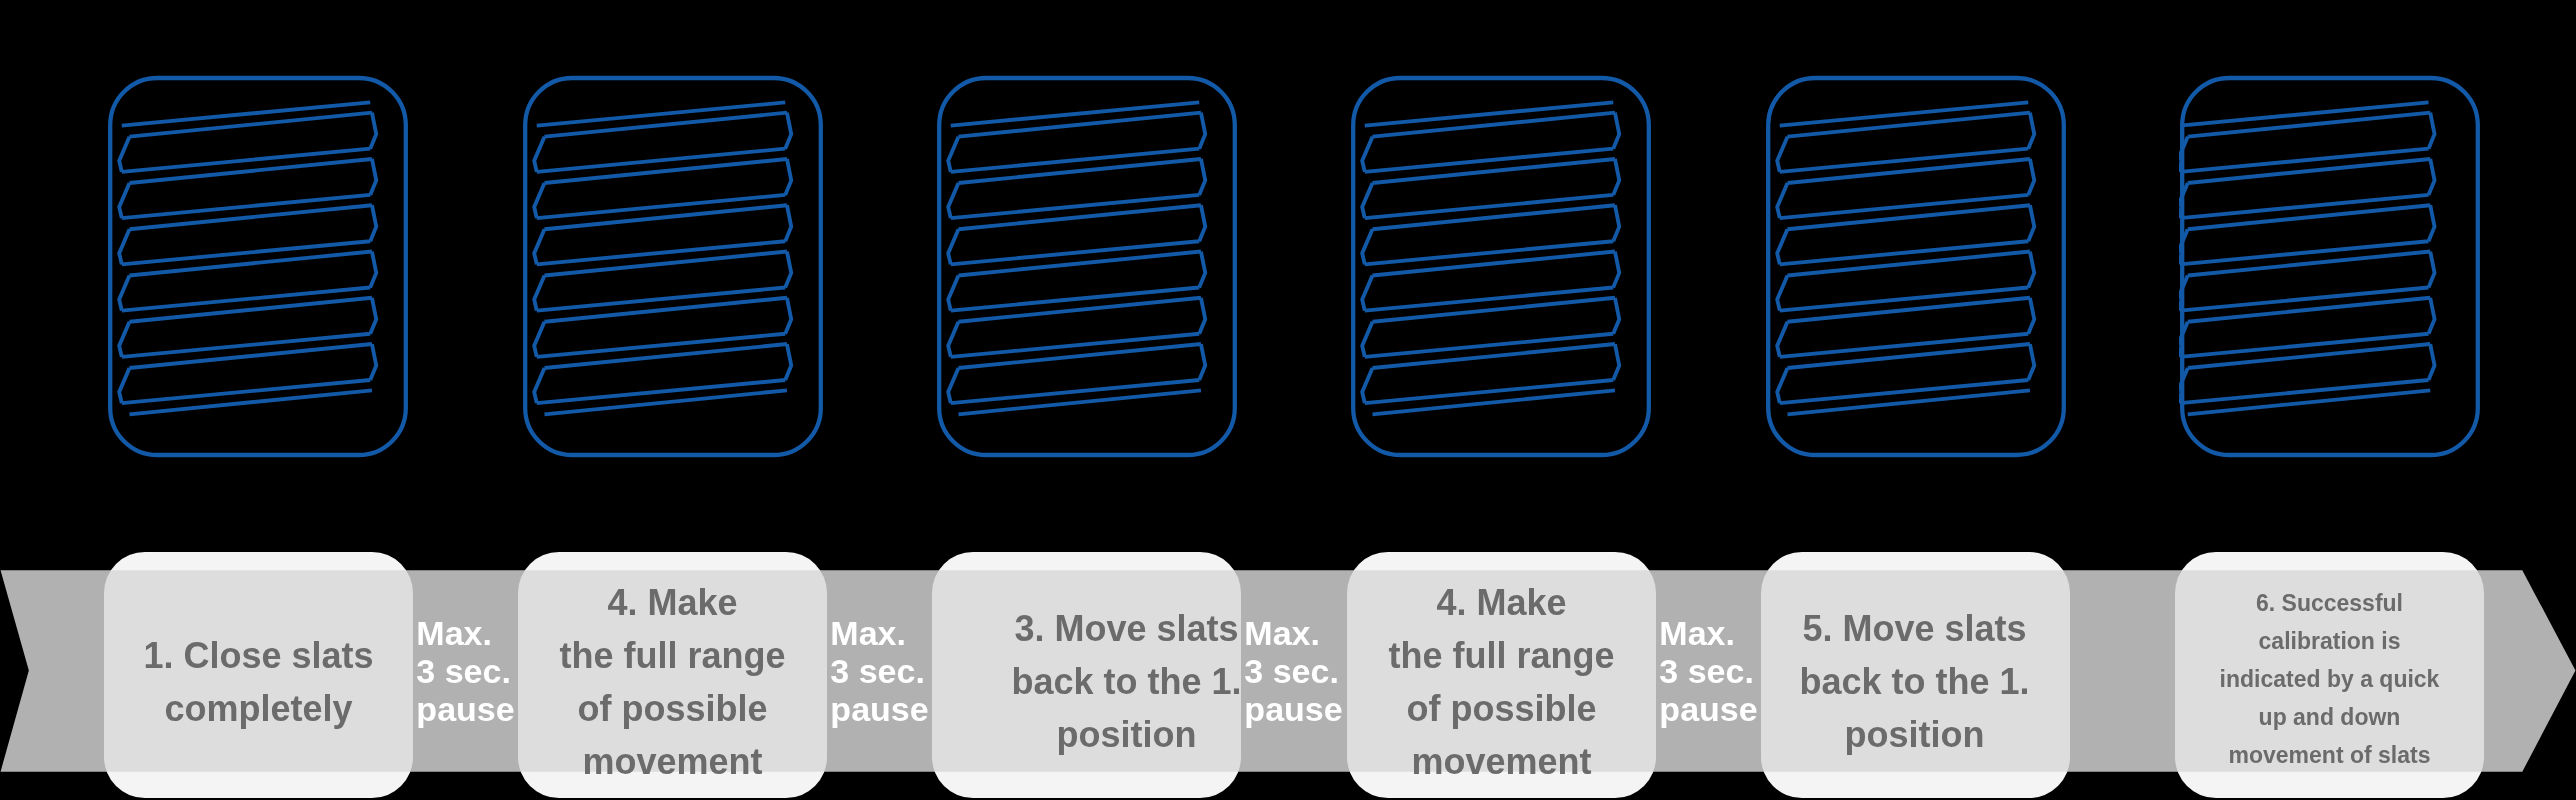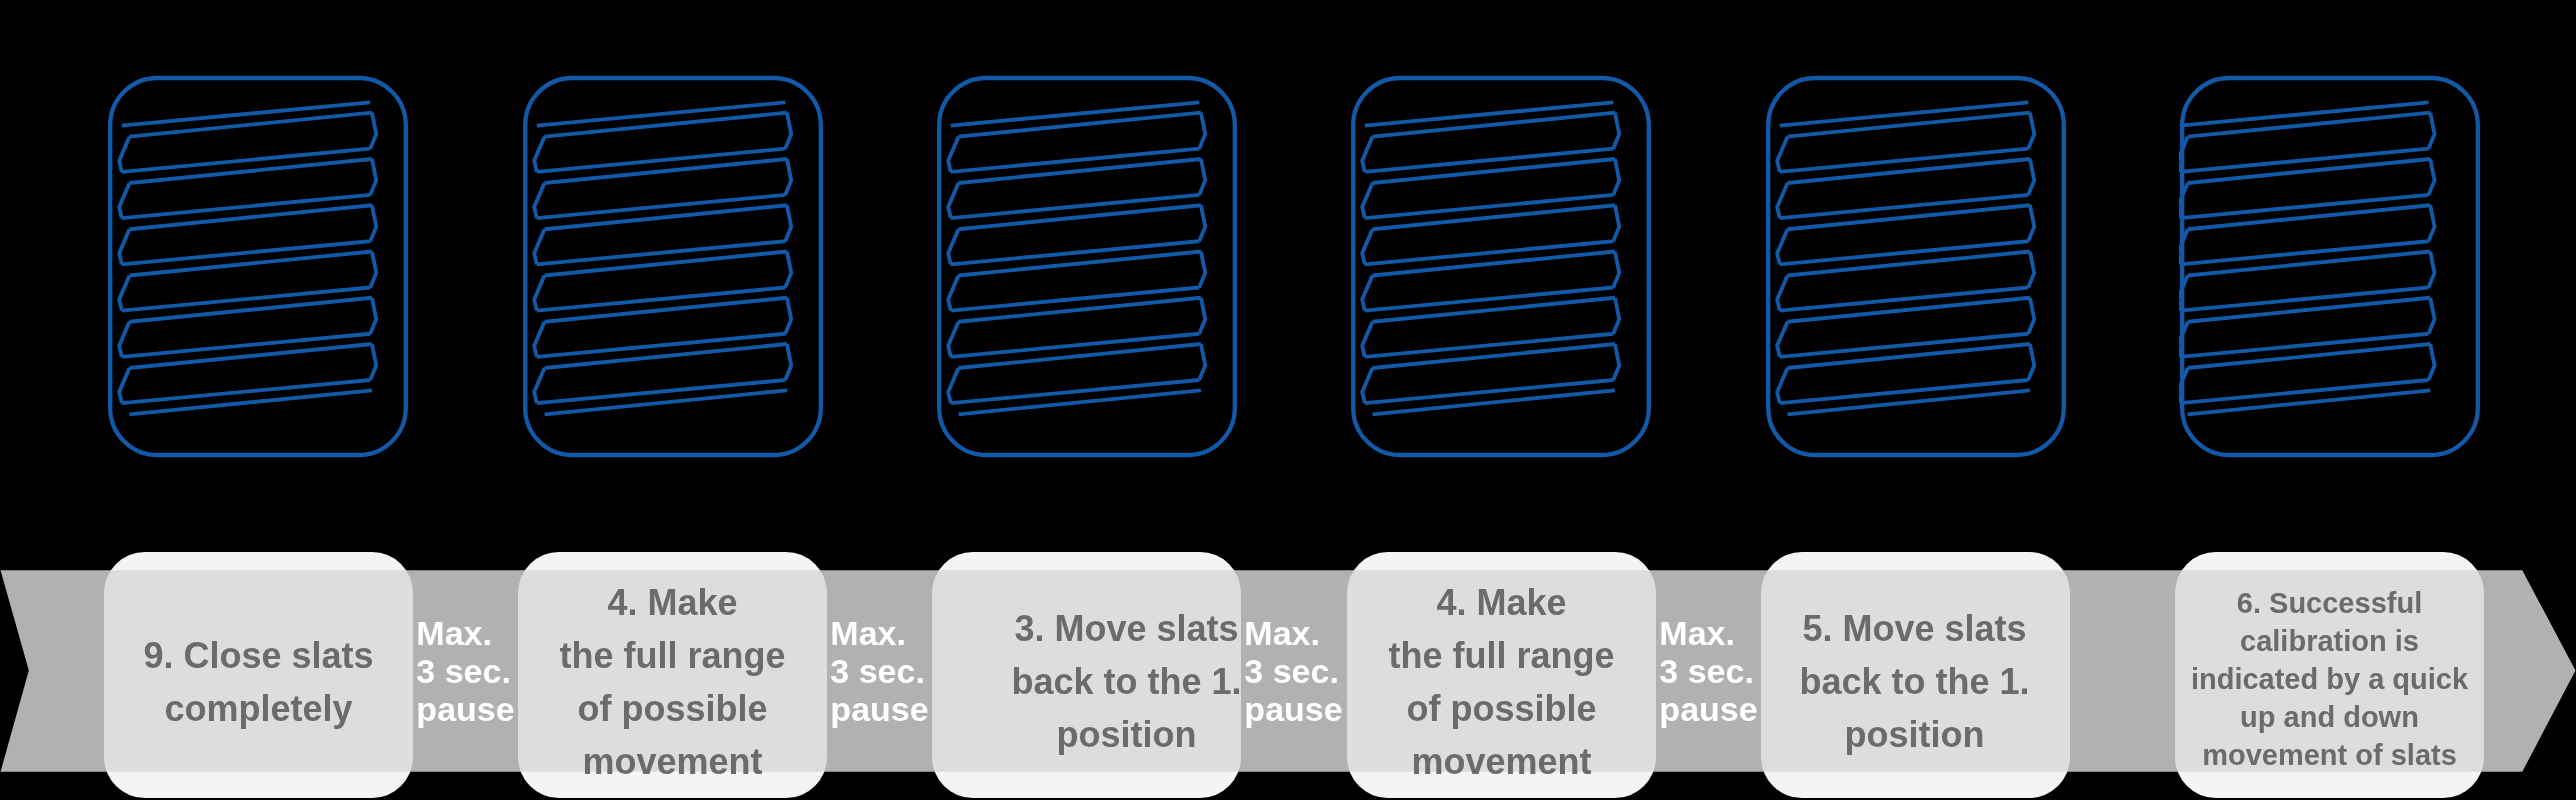--- a/index.html
+++ b/index.html
@@ -23,21 +23,21 @@
   .step-box{
     position:absolute;top:552px;width:309px;height:246px;
     border-radius:41px;background:var(--box-bg);z-index:1;
   }
   .step-label{
     position:absolute;top:552px;width:309px;height:246px;z-index:3;
     display:flex;align-items:center;justify-content:center;text-align:center;
     white-space:pre-line;color:var(--box-text);font-weight:700;
     font-size:36px;line-height:53px;padding-top:13.7px;box-sizing:border-box;
   }
-  .step-label.small{font-size:29px;line-height:38px;padding-top:8.6px;}
+  .step-label.small{font-size:23px;line-height:38px;padding-top:8.6px;}
   .pause-label{
     position:absolute;top:570px;height:202px;width:129px;z-index:3;
     display:flex;align-items:center;justify-content:center;
     white-space:pre-line;color:var(--pause-text);font-weight:700;
     font-size:34px;line-height:38px;
   }
 </style>
 </head>
 <body>
 
@@ -117,21 +117,21 @@
   <div class="step-box" style="left:518px"></div>
   <div class="step-box" style="left:932px"></div>
   <div class="step-box" style="left:1347px"></div>
   <div class="step-box" style="left:1761px"></div>
   <div class="step-box" style="left:2175px"></div>
 
   <svg class="band" viewBox="0 0 3003 933">
     <polygon points="0,665 2941,665 3003,782 2941,900 0,900 33,782" fill="rgba(216,216,216,0.82)"></polygon>
   </svg>
 
-  <div class="step-label" style="left:104px">9. Close slats
+  <div class="step-label" style="left:104px">1. Close slats
 completely</div>
   <div class="step-label" style="left:518px">4. Make
 the full range
 of possible
 movement</div>
   <div class="step-label" style="left:972px">3. Move slats
 back to the 1.
 position</div>
   <div class="step-label" style="left:1347px">4. Make
 the full range

